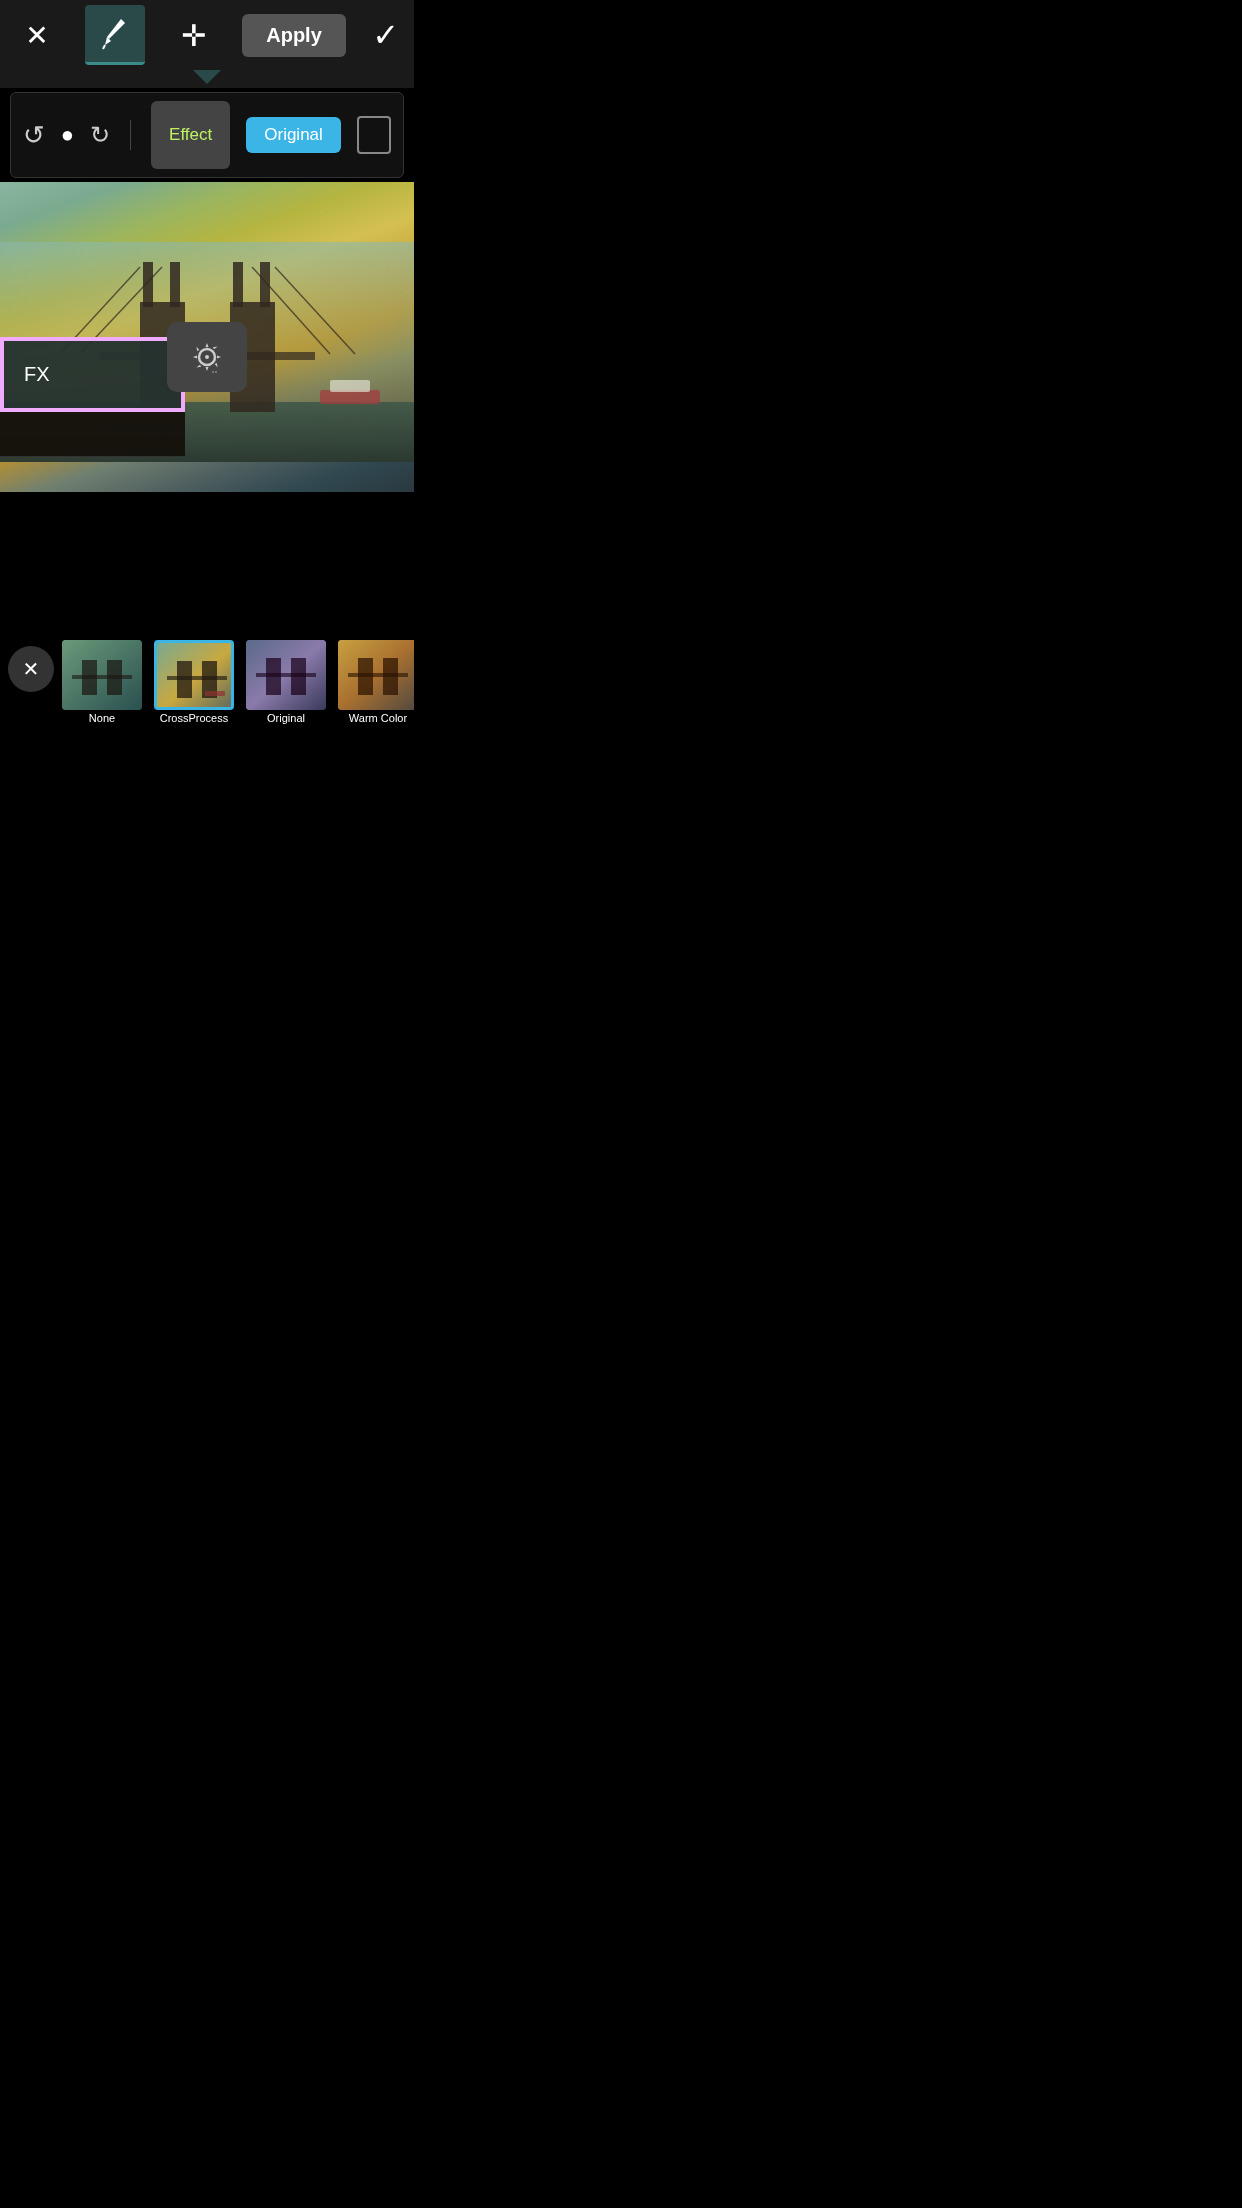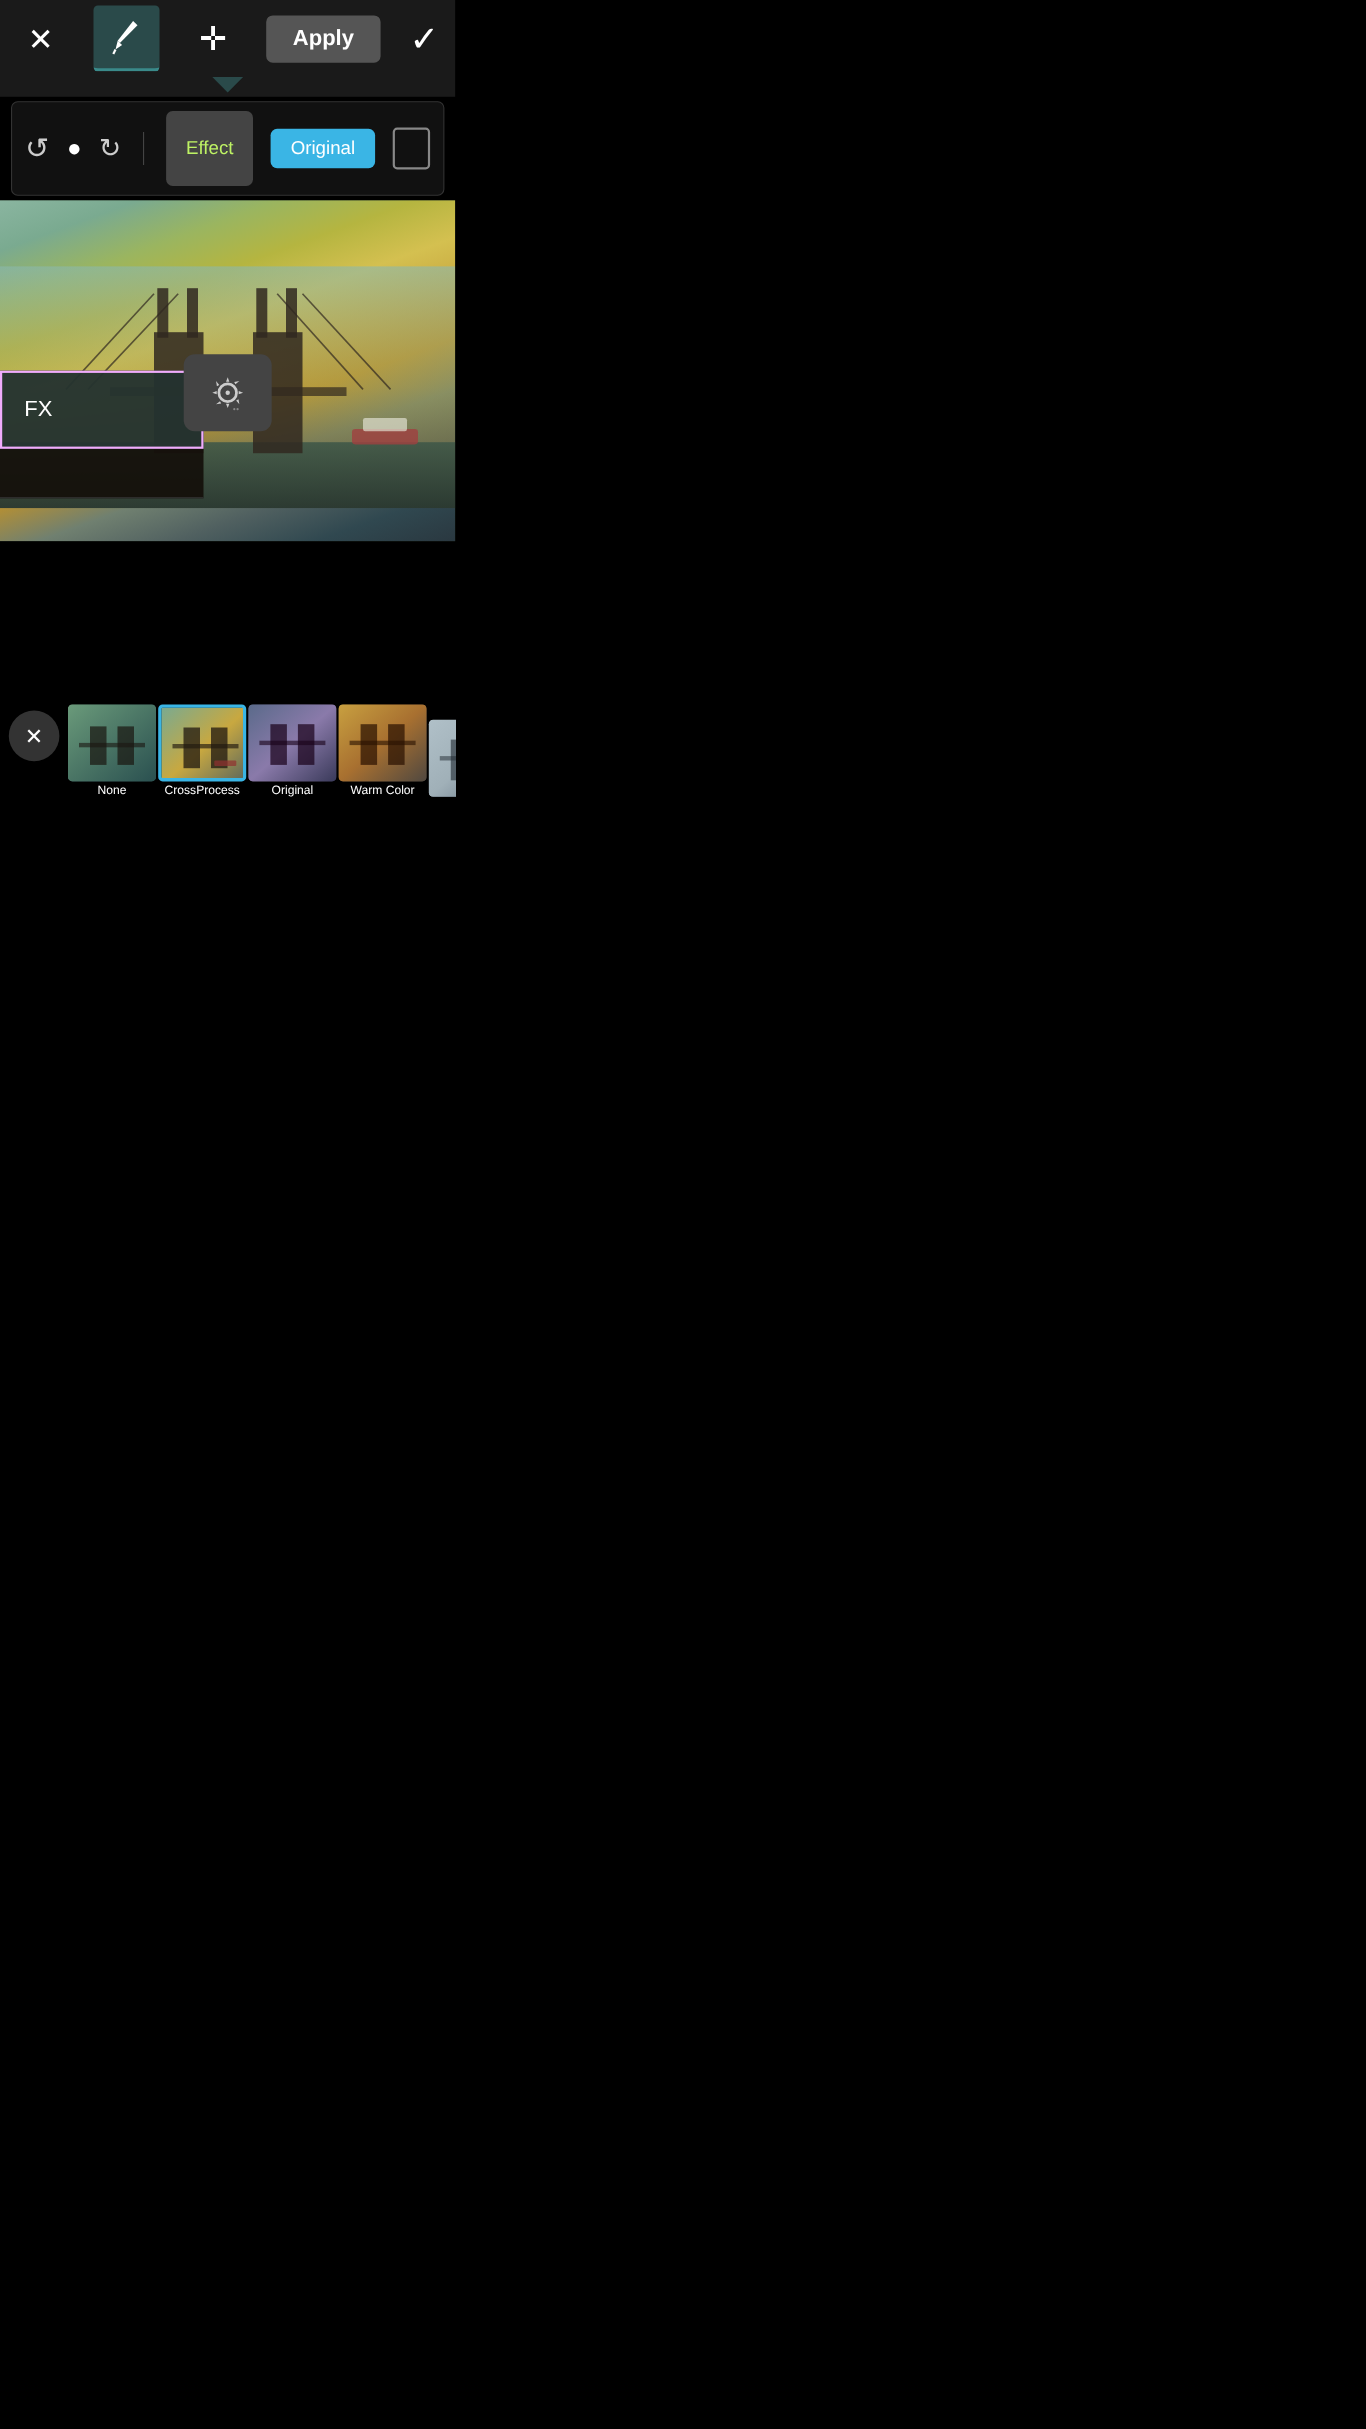--- a/index.html
+++ b/index.html
@@ -181,21 +181,21 @@
       z-index: 5;
     }
     .menu-item {
       padding: 22px 20px;
       color: #fff;
       font-size: 20px;
       border-bottom: 1px solid #333;
       cursor: pointer;
     }
     .menu-item.active {
-      border: 2px solid #f0abfc;
+      border: 4px solid #f0abfc;
       background: rgba(60, 100, 100, 0.4);
     }
 
     
     .center-bottom-btn {
       position: absolute;
       bottom: 100px;
       left: 50%;
       transform: translateX(-50%);
       width: 80px;
@@ -231,24 +231,23 @@
       margin: 10px 8px 0 8px;
       cursor: pointer;
       flex-shrink: 0;
     }
     .close-circle span {
       color: #fff;
       font-size: 20px;
     }
     .thumbnails {
       display: flex;
-      gap: 2px;
+      gap: 12px;
       overflow-x: auto;
       padding: 4px 0;
-      align-items: flex-end;
     }
     .thumb-item {
       display: flex;
       flex-direction: column;
       align-items: center;
       flex-shrink: 0;
       cursor: pointer;
     }
     .thumb-img {
       width: 80px;

